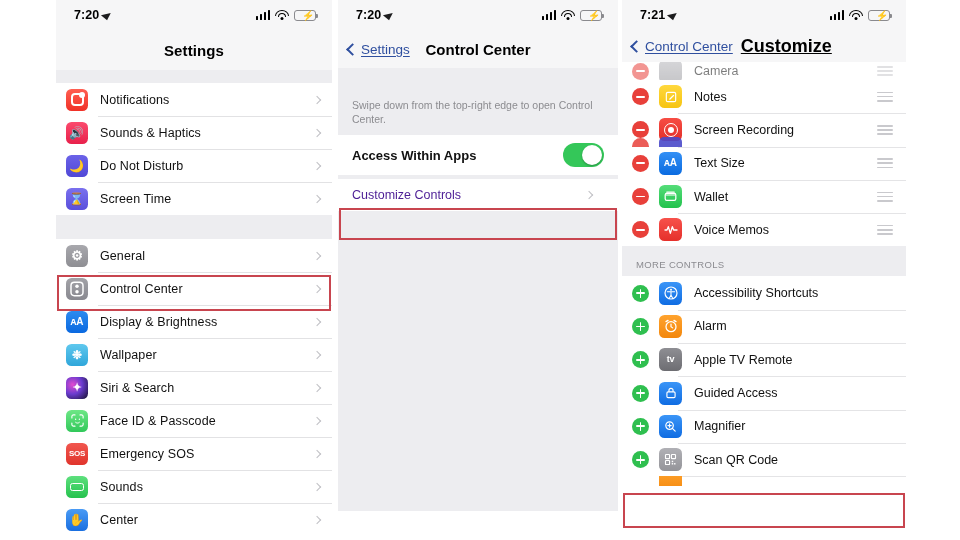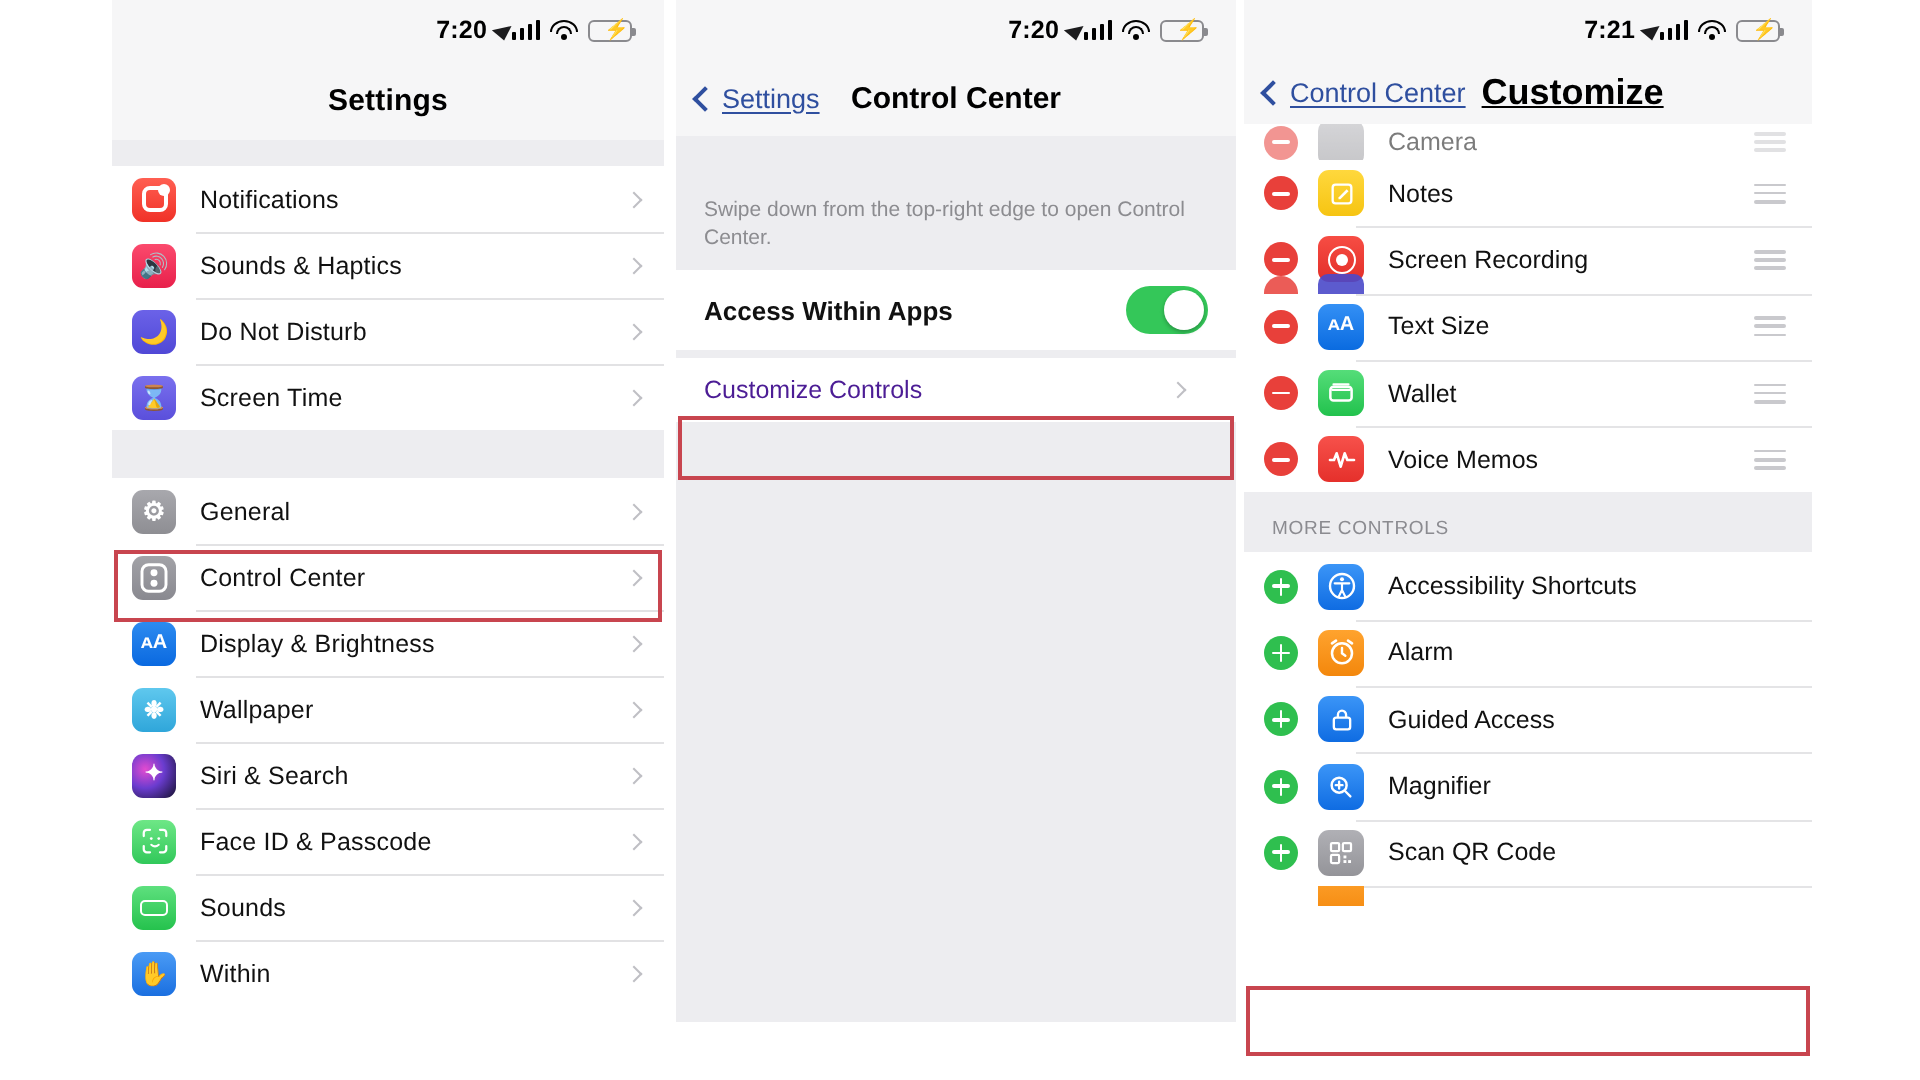--- a/index.html
+++ b/index.html
@@ -25,21 +25,21 @@
   #phone-1 { left: 56px;  width: 276px; }
   #phone-2 { left: 338px; width: 280px; }
   #phone-3 { left: 622px; width: 284px; }
 
   
   .status-bar {
     height: 30px;
     background: #f6f6f7;
     display: flex;
     align-items: center;
-    justify-content: flex-end;
+    justify-content: space-between;
     padding: 0 16px 0 18px;
   }
   .status-time {
     font-size: 12.5px;
     font-weight: bold;
     color: #000;
     letter-spacing: .1px;
     display: flex;
     align-items: center;
     gap: 4px;
@@ -375,31 +375,38 @@
             <path d="M3 8V5.5A2.5 2.5 0 0 1 5.5 3H8M16 3h2.5A2.5 2.5 0 0 1 21 5.5V8M21 16v2.5a2.5 2.5 0 0 1-2.5 2.5H16M8 21H5.5A2.5 2.5 0 0 1 3 18.5V16" fill="none" stroke="#fff" stroke-width="1.8" stroke-linecap="round"></path>
             <circle cx="9" cy="10" r="1.1" fill="#fff"></circle>
               <circle cx="15" cy="10" r="1.1" fill="#fff"></circle>
             <path d="M9 15c1.8 1.6 4.2 1.6 6 0" fill="none" stroke="#fff" stroke-width="1.6" stroke-linecap="round"></path>
           </svg>
         </span>
         <span class="label">Face ID &amp; Passcode</span>
         <span class="chev"></span>
       </div>
       <div class="row">
+        <span class="icon ic-sos">
+          <span class="glyph-txt" style="font-size:8px;letter-spacing:-.3px">SOS</span>
+        </span>
+        <span class="label">Emergency SOS</span>
+        <span class="chev"></span>
+      </div>
+      <div class="row">
         <span class="icon ic-battery">
           <span style="width:14px;height:8px;border:1.8px solid #fff;border-radius:2.5px;display:block"></span>
         </span>
         <span class="label">Sounds</span>
         <span class="chev"></span>
       </div>
       <div class="row">
         <span class="icon ic-privacy">
           <span class="glyph-txt" style="font-size:12px">✋</span>
         </span>
-        <span class="label">Within</span>
+        <span class="label">Center</span>
         <span class="chev"></span>
       </div>
     </div>
 
     <div class="hl" style="left:1px; top:275px; width:274px; height:36px;"></div>
   </div>
 
   <div class="phone" id="phone-2">
 
     <div class="status-bar">
@@ -617,20 +624,30 @@
         <span class="cicon ic-alarm">
           <svg width="16" height="16" viewBox="0 0 24 24">
             <circle cx="12" cy="13" r="7.5" fill="none" stroke="#fff" stroke-width="1.9"></circle>
             <path d="M12 9v4l2.5 1.8" stroke="#fff" stroke-width="1.8" stroke-linecap="round" fill="none"></path>
             <path d="M4.5 5.5l3-2M19.5 5.5l-3-2" stroke="#fff" stroke-width="2" stroke-linecap="round"></path>
           </svg>
         </span>
         <span class="clabel">Alarm</span>
       </div>
 
+      <div class="crow">
+        <span class="badge add">
+            <span class="glyph-h"></span>
+            <span class="glyph-v"></span>
+          </span>
+        <span class="cicon ic-appletv">
+          <span class="glyph-txt" style="font-size:9px;letter-spacing:-.3px">tv</span>
+        </span>
+        <span class="clabel">Apple TV Remote</span>
+      </div>
 
       <div class="crow">
         <span class="badge add">
             <span class="glyph-h"></span>
             <span class="glyph-v"></span>
           </span>
         <span class="cicon ic-guided">
           <svg width="14" height="14" viewBox="0 0 24 24">
             <rect x="5" y="10" width="14" height="10" rx="2" fill="none" stroke="#fff" stroke-width="2"></rect>
             <path d="M8.5 10V7.5a3.5 3.5 0 0 1 7 0V10" fill="none" stroke="#fff" stroke-width="2"></path>

